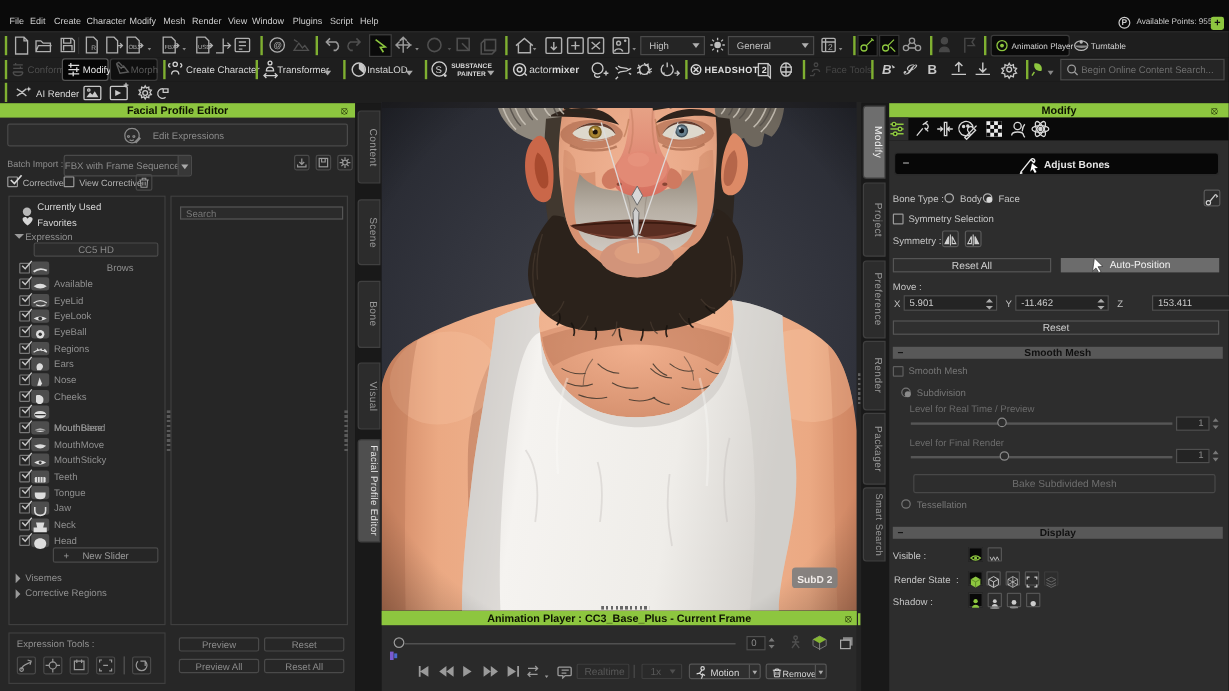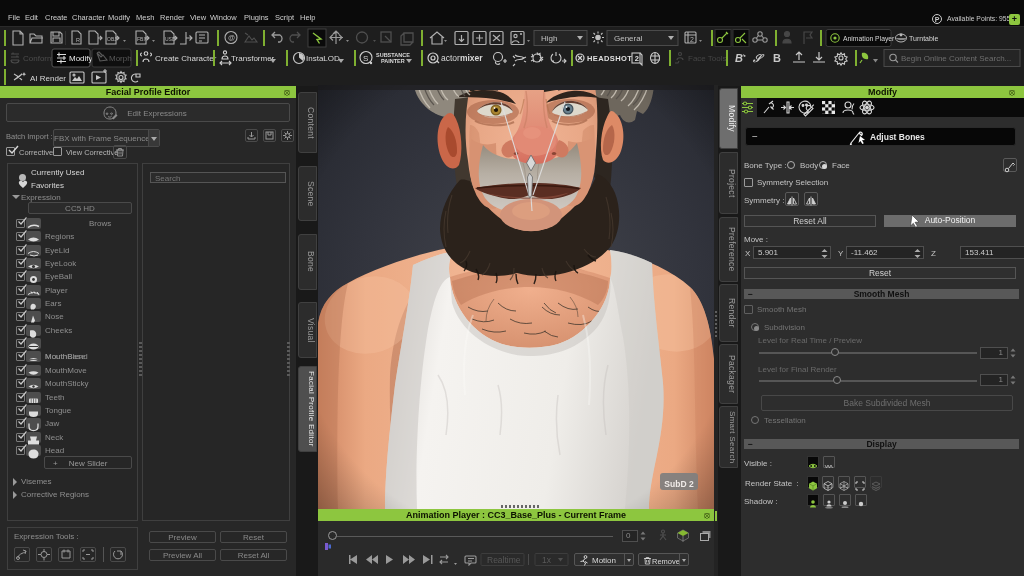--- a/index.html
+++ b/index.html
@@ -360,21 +360,21 @@
             <path d="M2,6 q5,-4 11,-1" stroke="#ddd" stroke-width="1.5" fill="none"></path>
           </svg></div>
     <div class="txt" style="left:37px;top:55px;font-size:8px;color:#8f8f8f;margin-left:44px;">Brows</div>
     <div class="chk" style="left:8px;top:68px;border-color:#7a7a7a;"></div>
     <svg class="abs" style="left:9px;top:65px;" width="11" height="11" viewBox="0 0 11 11">
           <path d="M1.5,5.5 l2.5,2.5 l5.5,-6.5" stroke="#c8c8c8" stroke-width="1.2" fill="none"></path>
         </svg>
     <div class="abs" style="left:18px;top:67px;width:15px;height:11px;background:#4d4d4d;border-radius:2px;"><svg width="15" height="11" viewBox="0 0 15 10">
             <path d="M2,5 q5.5,-4 11,0 q-5.5,4 -11,0 z" fill="#ddd"></path>
           </svg></div>
-    <div class="txt" style="left:37px;top:68px;font-size:8px;color:#8f8f8f;">Regions</div>
+    <div class="txt" style="left:37px;top:68px;font-size:8px;color:#8f8f8f;">Available</div>
     <div class="chk" style="left:8px;top:82px;border-color:#7a7a7a;"></div>
     <svg class="abs" style="left:9px;top:79px;" width="11" height="11" viewBox="0 0 11 11">
           <path d="M1.5,5.5 l2.5,2.5 l5.5,-6.5" stroke="#c8c8c8" stroke-width="1.2" fill="none"></path>
         </svg>
     <div class="abs" style="left:18px;top:81px;width:15px;height:11px;background:#4d4d4d;border-radius:2px;"><svg width="15" height="11" viewBox="0 0 15 10">
             <path d="M2,5 q5.5,-4 11,0 M4,6.5 q4,2 8,0" stroke="#ddd" fill="none"></path>
           </svg></div>
     <div class="txt" style="left:37px;top:82px;font-size:8px;color:#8f8f8f;">EyeLid</div>
     <div class="chk" style="left:8px;top:95px;border-color:#7a7a7a;"></div>
     <svg class="abs" style="left:9px;top:92px;" width="11" height="11" viewBox="0 0 11 11">
@@ -394,21 +394,21 @@
             <circle cx="7.5" cy="5" r="1.4" fill="#333"></circle>
           </svg></div>
     <div class="txt" style="left:37px;top:108px;font-size:8px;color:#8f8f8f;">EyeBall</div>
     <div class="chk" style="left:8px;top:122px;border-color:#7a7a7a;"></div>
     <svg class="abs" style="left:9px;top:119px;" width="11" height="11" viewBox="0 0 11 11">
           <path d="M1.5,5.5 l2.5,2.5 l5.5,-6.5" stroke="#c8c8c8" stroke-width="1.2" fill="none"></path>
         </svg>
     <div class="abs" style="left:18px;top:121px;width:15px;height:11px;background:#4d4d4d;border-radius:2px;"><svg width="15" height="11" viewBox="0 0 15 10">
             <path d="M2,6 q5.5,-4 11,0 l-2,-2.5 m-2,1.5 l-1,-2 m-2,2 l-1,-2" stroke="#ddd" fill="none"></path>
           </svg></div>
-    <div class="txt" style="left:37px;top:122px;font-size:8px;color:#8f8f8f;">Player</div>
+    <div class="txt" style="left:37px;top:122px;font-size:8px;color:#8f8f8f;">Regions</div>
     <div class="chk" style="left:8px;top:135px;border-color:#7a7a7a;"></div>
     <svg class="abs" style="left:9px;top:132px;" width="11" height="11" viewBox="0 0 11 11">
           <path d="M1.5,5.5 l2.5,2.5 l5.5,-6.5" stroke="#c8c8c8" stroke-width="1.2" fill="none"></path>
         </svg>
     <div class="abs" style="left:18px;top:134px;width:15px;height:11px;background:#4d4d4d;border-radius:2px;"><svg width="15" height="11" viewBox="0 0 15 10">
             <path d="M5,8 c-2,-5 2,-7 4,-5 c2,2 0,4 -1,5 z" fill="#ddd"></path>
           </svg></div>
     <div class="txt" style="left:37px;top:135px;font-size:8px;color:#8f8f8f;">Ears</div>
     <div class="chk" style="left:8px;top:148px;border-color:#7a7a7a;"></div>
     <svg class="abs" style="left:9px;top:145px;" width="11" height="11" viewBox="0 0 11 11">

